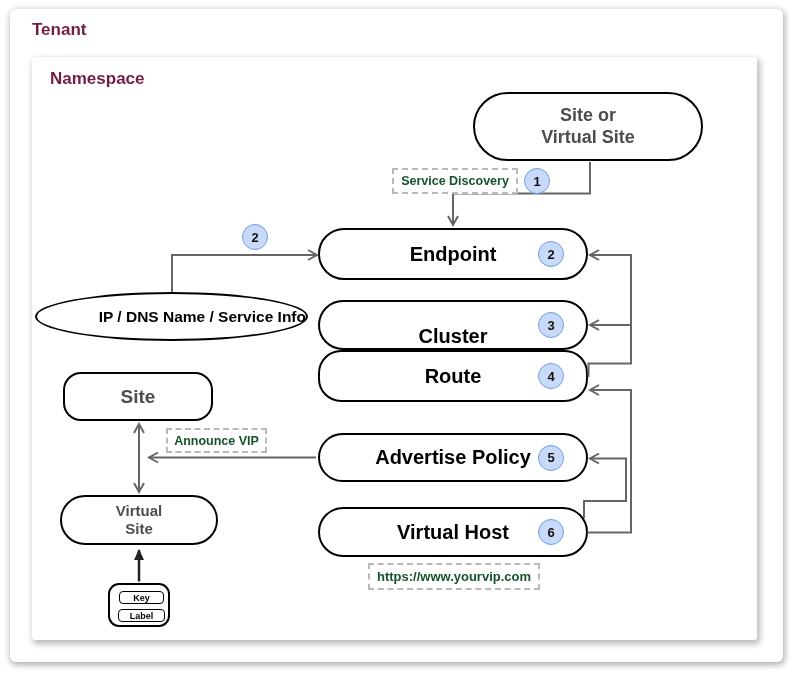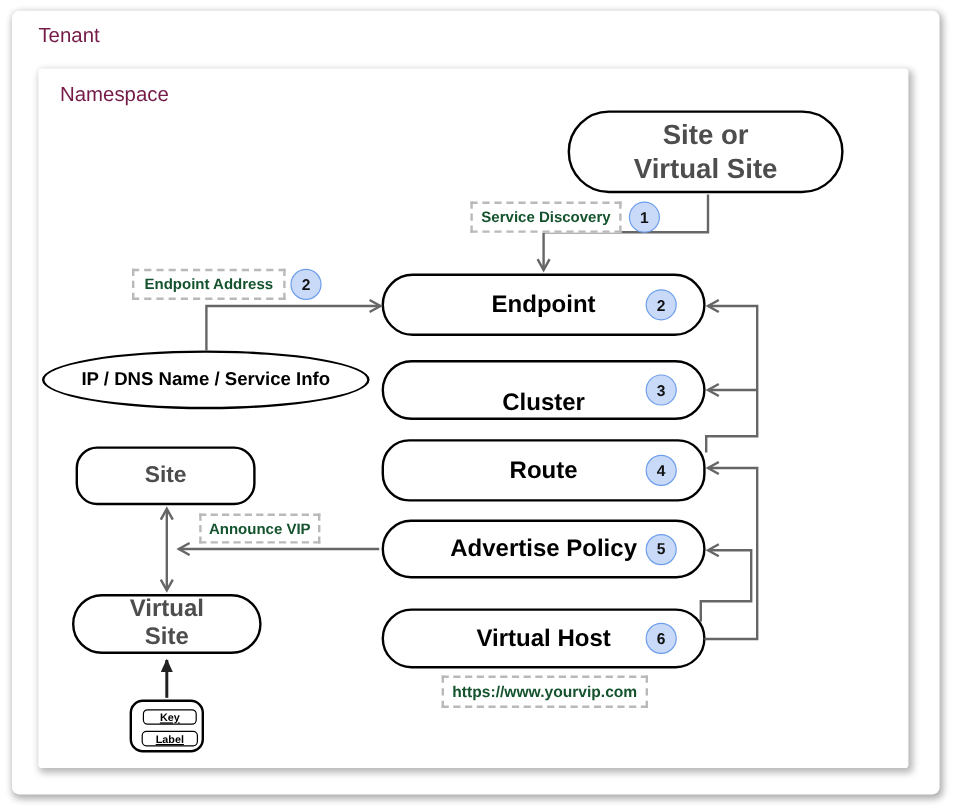--- a/index.html
+++ b/index.html
@@ -4,39 +4,39 @@
 <style>
   html,body{margin:0;padding:0;background:#ffffff;}
   body{font-family:"Liberation Sans", sans-serif;}
   #page{position:relative;width:794px;height:677px;background:#fff;overflow:hidden;}
 
   .box{position:absolute;background:#fff;}
   #tenant-box{left:10px;top:9px;width:773px;height:653px;border-radius:6px;
     box-shadow:1px 2px 6px 1px rgba(0,0,0,0.32);}
   #namespace-box{left:32px;top:57px;width:725px;height:583px;border-radius:3px;
     box-shadow:2px 3px 6px 1px rgba(0,0,0,0.28);}
-  .container-title{position:absolute;font-weight:normal;font-size:17px;color:#741b47;z-index:4;}
+  .container-title{position:absolute;font-weight:bold;font-size:17px;color:#741b47;z-index:4;}
   #tenant-title{left:32px;top:20px;}
   #namespace-title{left:50px;top:69px;text-align:right;}
 
   .node{position:absolute;background:#fff;border:2.5px solid #000;display:flex;
     align-items:center;justify-content:center;text-align:center;font-weight:bold;
     color:#000;z-index:1;box-sizing:border-box;}
   .node .stack{display:flex;flex-direction:column;line-height:1.18;}
   .gray-text{color:#4d4d4d;}
 
-  #n-sovs{left:473px;top:92px;width:230px;height:69px;border-radius:35px;font-size:23px;}
+  #n-sovs{left:473px;top:92px;width:230px;height:69px;border-radius:35px;font-size:18px;}
   #n-endpoint{left:318px;top:228px;width:270px;height:52px;border-radius:26px;font-size:20px;}
   #n-cluster{left:318px;top:300px;width:270px;height:50px;border-radius:25px;font-size:20px;align-items:flex-end;}
-  #n-route{left:318px;top:366px;width:270px;height:52px;border-radius:23px;font-size:20px;}
+  #n-route{left:318px;top:350px;width:270px;height:52px;border-radius:23px;font-size:20px;}
   #n-advpol{left:318px;top:433px;width:270px;height:49px;border-radius:24.5px;font-size:20px;}
   #n-vhost{left:318px;top:507px;width:270px;height:50px;border-radius:25px;font-size:20px;}
-  #n-ipdns{left:35px;top:292px;width:273px;height:49px;border-radius:50%;font-size:15.5px;}
+  #n-ipdns{left:35px;top:292px;width:273px;height:49px;border-radius:50%;font-size:15.5px;justify-content:flex-end;}
   #n-site{left:63px;top:372px;width:150px;height:49px;border-radius:18px;font-size:19px;}
-  #n-vsite{left:60px;top:495px;width:158px;height:50px;border-radius:25px;font-size:20px;}
+  #n-vsite{left:60px;top:495px;width:158px;height:50px;border-radius:25px;font-size:15px;}
 
   .badge{position:absolute;width:26px;height:26px;border-radius:50%;background:#c9daf8;
     border:1.5px solid #6d9eeb;box-sizing:border-box;display:flex;align-items:center;
     justify-content:center;font-weight:bold;font-size:13px;color:#111;z-index:3;}
   .node .badge{right:22px;top:50%;transform:translateY(-50%);}
 
   .ann-box{position:absolute;background:#fff;border:2px dashed #b9b9b9;box-sizing:border-box;
     display:flex;align-items:center;justify-content:center;font-weight:bold;font-size:12.5px;
     color:#14532d;z-index:3;white-space:nowrap;}
   #ann-sd{left:392px;top:168px;width:126px;height:26px;}
@@ -45,21 +45,21 @@
   #ann-vip{left:368px;top:563px;width:172px;height:27px;font-size:13px;}
   #badge-sd{left:524px;top:168px;}
   #badge-ea{left:242px;top:224px;}
 
   #svg-layer{position:absolute;left:0;top:0;z-index:2;pointer-events:none;}
 
   #legend-box{left:108px;top:583px;width:62px;height:44px;border:2px solid #000;
     border-radius:11px;z-index:1;box-sizing:border-box;}
   .legend-btn{position:absolute;border:1.3px solid #000;border-radius:4px;background:#fff;
     box-sizing:border-box;display:flex;align-items:center;justify-content:center;
-    font-weight:bold;font-size:9px;color:#000;text-decoration:underline;}
+    font-weight:bold;font-size:9px;color:#000;}
   #legend-key{left:9px;top:6px;width:45px;height:13px;}
   #legend-label{left:8px;top:24px;width:47px;height:13px;}
 </style>
 </head>
 <body>
 
 <div id="page">
 
   <div class="box" id="tenant-box"></div>
   <div class="box" id="namespace-box"></div>
@@ -131,21 +131,20 @@
   <div class="node gray-text" id="n-vsite">
     <span class="stack">
       <span>Virtual</span>
       <span>Site</span>
     </span>
   </div>
 
   <div class="ann-box" id="ann-sd">Service Discovery</div>
   <div class="badge" id="badge-sd">1</div>
 
-  <div class="ann-box" id="ann-ea">Endpoint Address</div>
   <div class="badge" id="badge-ea">2</div>
 
   <div class="ann-box" id="ann-av">Announce VIP</div>
 
   <div class="ann-box" id="ann-vip">https://www.yourvip.com</div>
 
   <div class="box" id="legend-box">
     <div class="legend-btn" id="legend-key">Key</div>
     <div class="legend-btn" id="legend-label">Label</div>
   </div>

